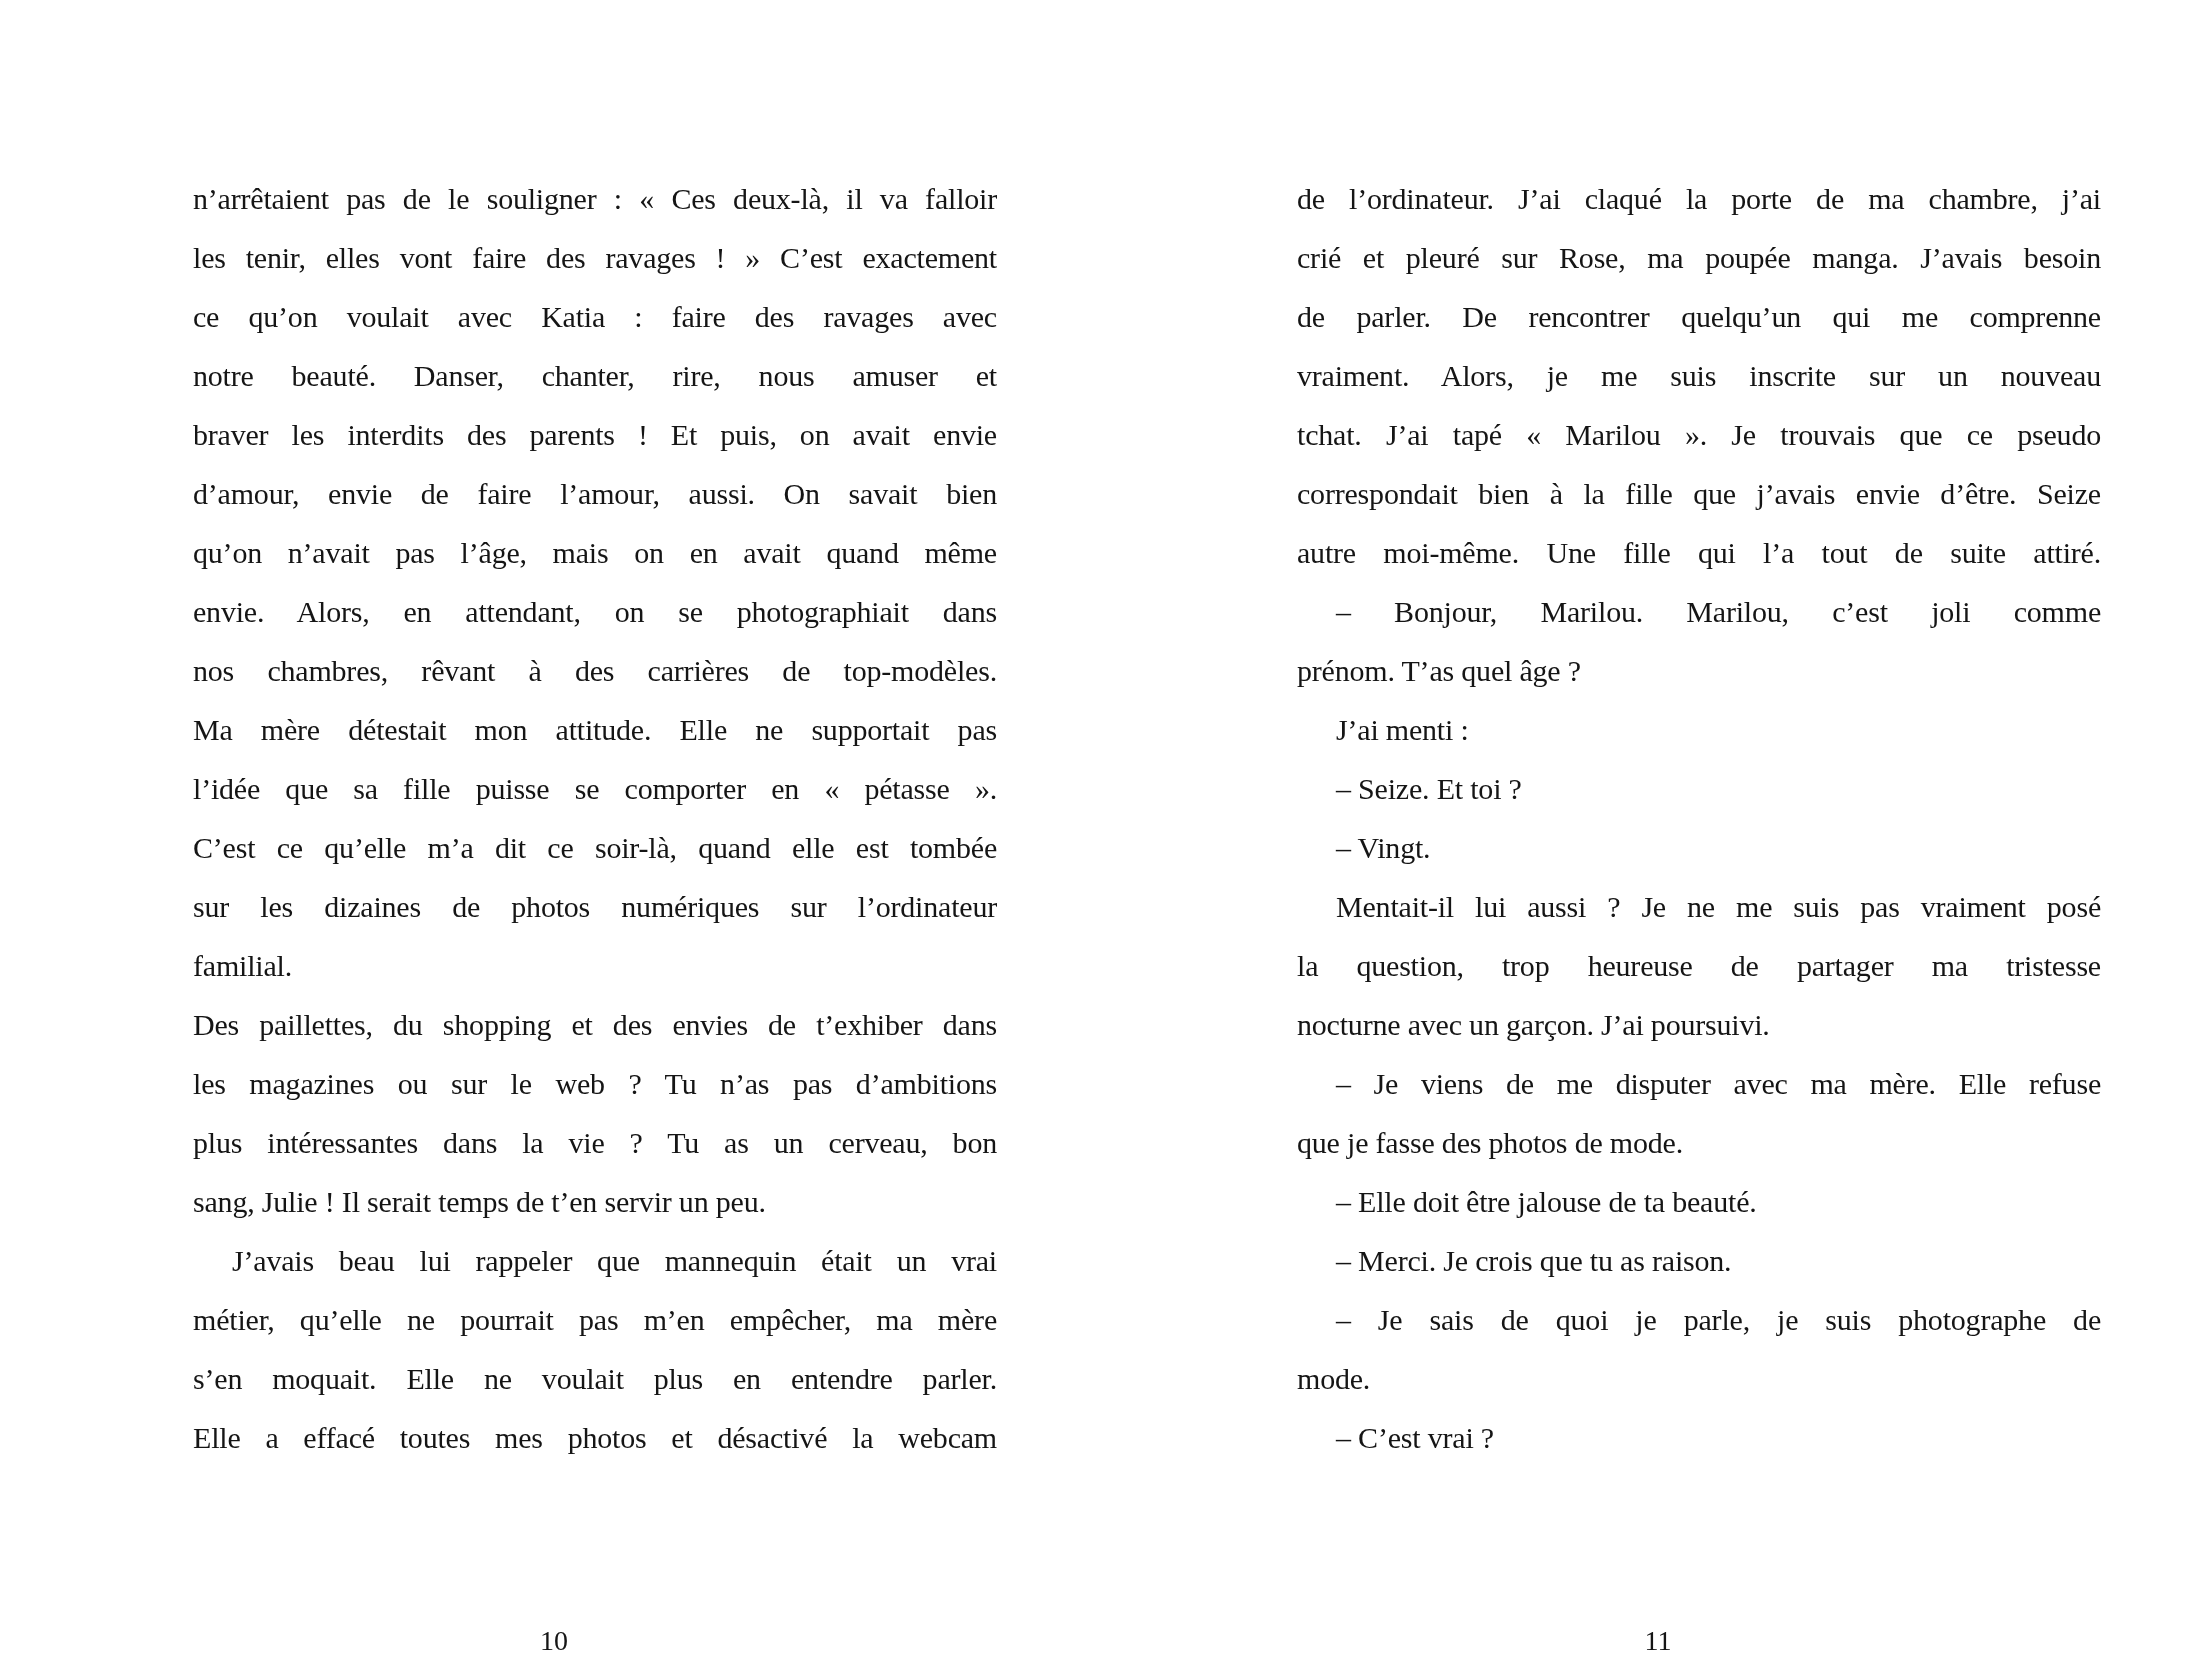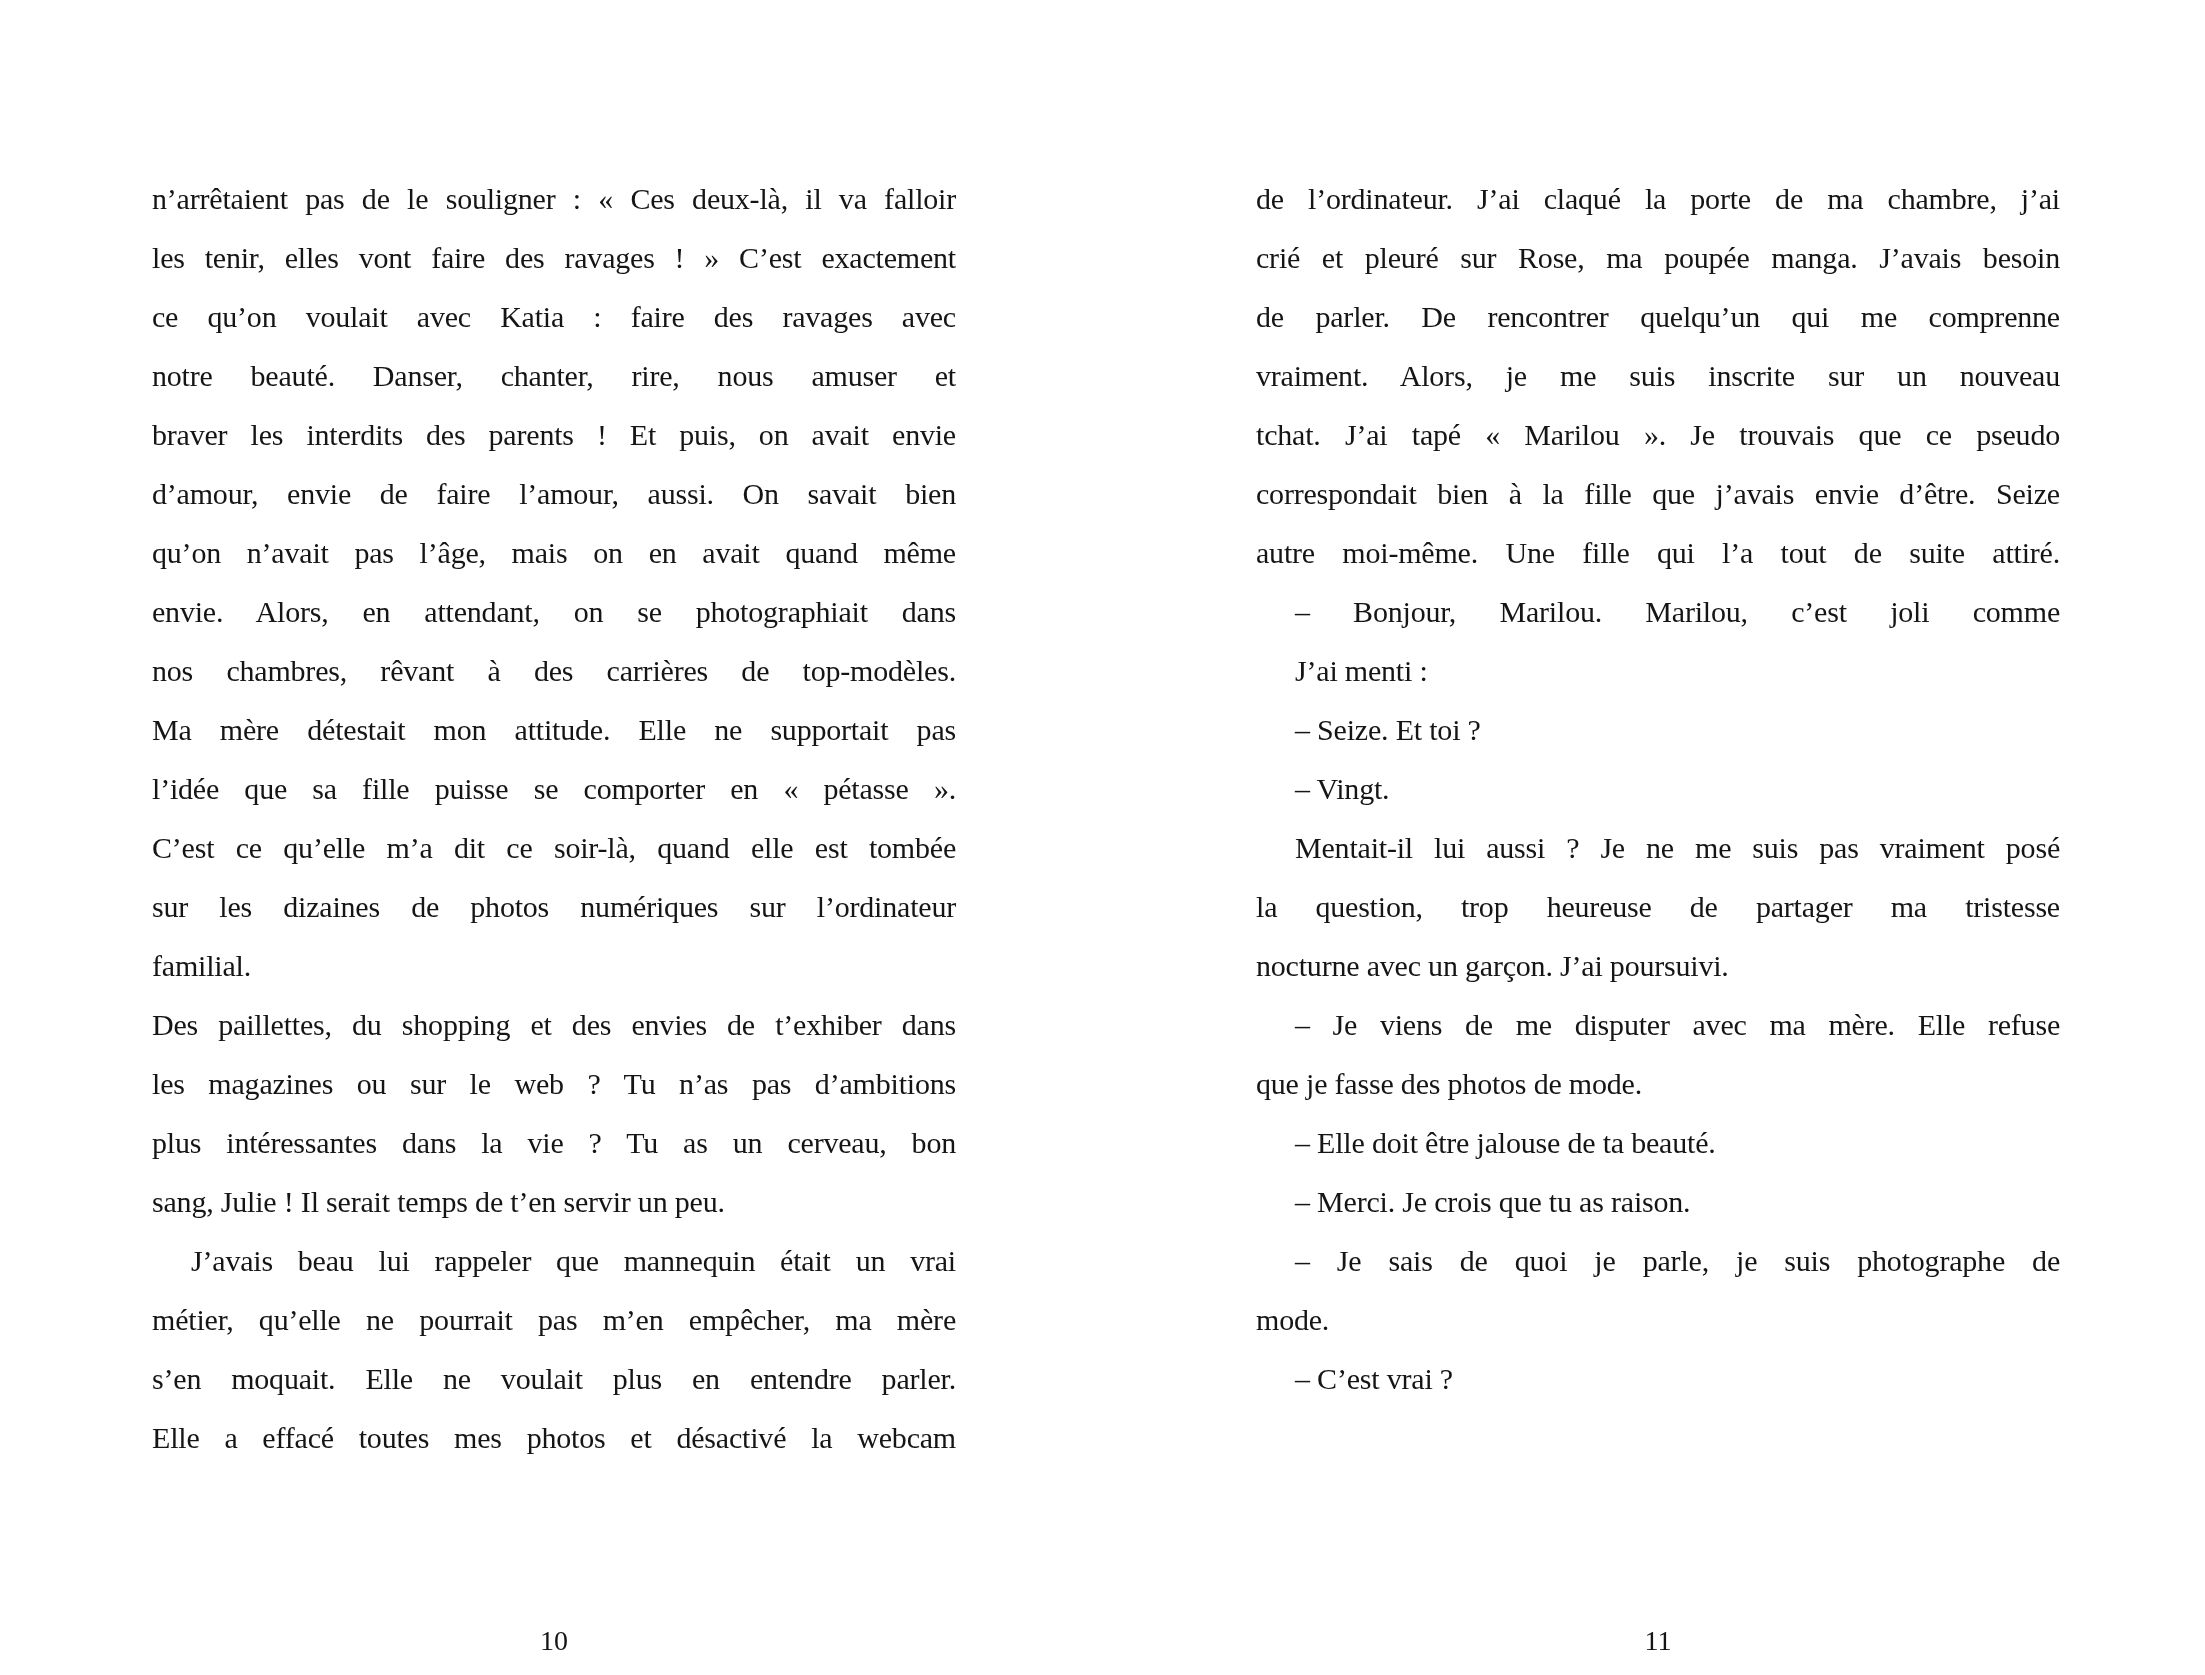--- a/index.html
+++ b/index.html
@@ -24,20 +24,21 @@
     top: 0;
     bottom: 0;
   }
   .page.left  { left: 0;      width: 1102px; }
   .page.right { left: 1103px; width: 1102px; }
 
   .text-block {
     position: absolute;
     top: 169px;
     width: 804px;
+    margin-left: 41px;
   }
   .page.left  .text-block { left: 152px; }
   .page.right .text-block { left: 153px; }
 
   .line {
     font-size: 30px;
     line-height: 59px;
     height: 59px;
     letter-spacing: -0.2px;
     text-align: justify;
@@ -99,20 +100,21 @@
   <section class="page right">
     <div class="text-block">
         <div class="line">de l’ordinateur. J’ai claqué la porte de ma chambre, j’ai</div>
         <div class="line">crié et pleuré sur Rose, ma poupée manga. J’avais besoin</div>
         <div class="line">de parler. De rencontrer quelqu’un qui me comprenne</div>
         <div class="line">vraiment. Alors, je me suis inscrite sur un nouveau</div>
         <div class="line">tchat. J’ai tapé « Marilou ». Je trouvais que ce pseudo</div>
         <div class="line">correspondait bien à la fille que j’avais envie d’être. Seize</div>
         <div class="line">autre moi-même. Une fille qui l’a tout de suite attiré.</div>
         <div class="line indent">– Bonjour, Marilou. Marilou, c’est joli comme</div>
+        <div class="line nofill">prénom. T’as quel âge ?</div>
         <div class="line indent nofill">J’ai menti :</div>
         <div class="line indent nofill">– Seize. Et toi ?</div>
         <div class="line indent nofill">– Vingt.</div>
         <div class="line indent">Mentait-il lui aussi ? Je ne me suis pas vraiment posé</div>
         <div class="line">la question, trop heureuse de partager ma tristesse</div>
         <div class="line nofill">nocturne avec un garçon. J’ai poursuivi.</div>
         <div class="line indent">– Je viens de me disputer avec ma mère. Elle refuse</div>
         <div class="line nofill">que je fasse des photos de mode.</div>
         <div class="line indent nofill">– Elle doit être jalouse de ta beauté.</div>
         <div class="line indent nofill">– Merci. Je crois que tu as raison.</div>

